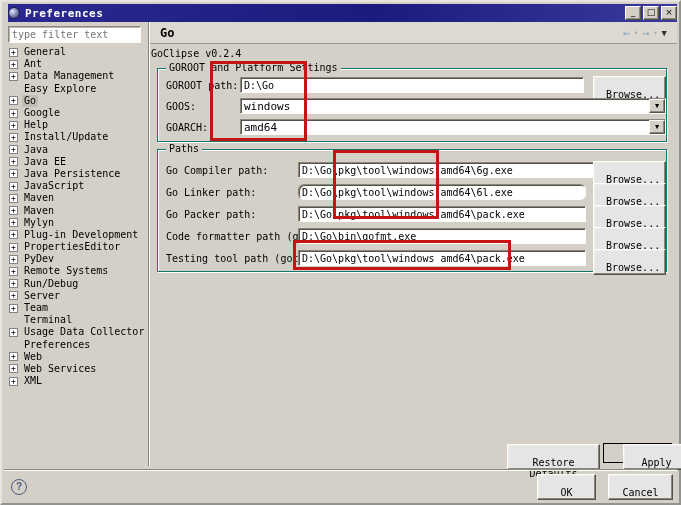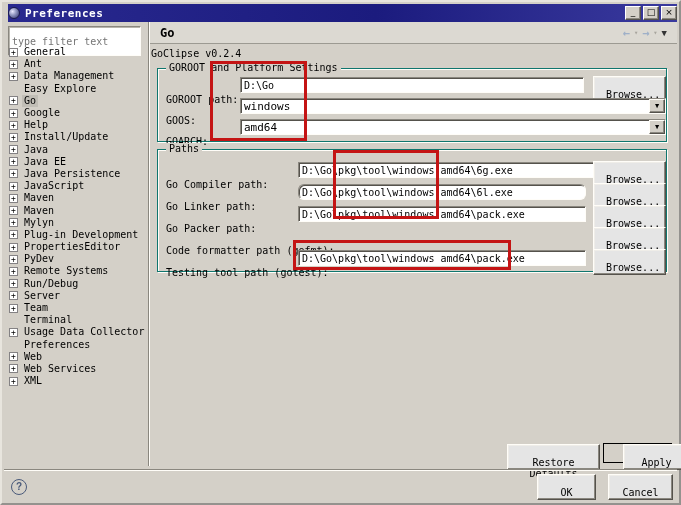--- a/index.html
+++ b/index.html
@@ -27,21 +27,21 @@
   .title-text { color:#fff; font-weight:bold; font-size:11px; letter-spacing:0.5px; flex:1 1 auto; }
   .win-btn {
     width:16px; height:14px; margin-left:2px; flex:0 0 auto;
     background:#d4d0c8; border:1px solid; border-color:#fff #55524c #55524c #fff;
     box-shadow: inset -1px -1px 0 #8a877f;
     font-size:9px; line-height:11px; text-align:center; cursor:pointer; color:#000;
     font-family:"DejaVu Sans", sans-serif;
   }
   
   .filter-input {
-    position:absolute; left:6px; top:24px; width:133px; height:30px;
+    position:absolute; left:6px; top:24px; width:133px; height:17px;
     border:1px solid; border-color:#8a877f #fffdf8 #fffdf8 #8a877f;
     box-shadow: inset 1px 1px 0 #b8b5ad;
     background:#fff; font-family:inherit; font-size:10px; color:#8a877f; padding:1px 3px; outline:none;
   }
   .tree { position:absolute; left:4px; top:44px; width:140px; bottom:40px; overflow:hidden; }
   .tree-row { height:12.2px; display:flex; align-items:center; cursor:default; white-space:nowrap; }
   .expand-box {
     width:9px; height:9px; margin:0 4px 0 3px; flex:0 0 auto;
     border:1px solid #848284; background:#fff;
     font-size:8px; line-height:7px; text-align:center; color:#000;
@@ -69,21 +69,21 @@
     position:absolute; background:transparent;
     border:1px solid #0f766e;
     box-shadow: inset 1px 1px 0 #fffdf8, 1px 1px 0 #fffdf8;
   }
   .groupbox .legend {
     position:absolute; top:-7px; left:8px; background:#d4d0c8; padding:0 3px; line-height:12px;
   }
   .group-platform { left:155px; top:66px; width:510px; height:74px; }
   .group-paths    { left:155px; top:147px; width:510px; height:123px; }
   .form-row { position:relative; height:21px; }
-  .form-label { position:absolute; left:8px; top:19px; white-space:nowrap; }
+  .form-label { position:absolute; left:8px; top:5px; white-space:nowrap; }
   .text-input {
     position:absolute; height:16px; top:2px;
     border:1px solid; border-color:#8a877f #fffdf8 #fffdf8 #8a877f;
     box-shadow: inset 1px 1px 0 #55524c;
     background:#fff; font-family:inherit; font-size:10px; padding:1px 3px; outline:none;
   }
   .btn {
     background:#e5e5e5; border:1px solid; border-color:#fffdf8 #55524c #55524c #fffdf8;
     box-shadow: inset -1px -1px 0 #8a877f, inset 1px 1px 0 #efede8;
     font-family:inherit; font-size:10px; text-align:center; cursor:pointer; padding:12px;
@@ -304,20 +304,21 @@
           <input class="text-input" type="text" value="D:\Go\pkg\tool\windows_amd64\6l.exe" style="left: 140px; width: 288px; border-radius: 6px;">
           <button class="btn browse-btn">Browse...</button>
         </div>
         <div class="form-row" style="height: 22px;">
           <span class="form-label">Go Packer path:</span>
           <input class="text-input" type="text" value="D:\Go\pkg\tool\windows_amd64\pack.exe" style="left: 140px; width: 288px;">
           <button class="btn browse-btn">Browse...</button>
         </div>
         <div class="form-row" style="height: 22px;">
           <span class="form-label">Code formatter path (gofmt):</span>
+          <input class="text-input" type="text" value="D:\Go\bin\gofmt.exe" style="left: 140px; width: 288px;">
           <button class="btn browse-btn">Browse...</button>
         </div>
         <div class="form-row" style="height: 22px;">
           <span class="form-label">Testing tool path (gotest):</span>
           <input class="text-input" type="text" value="D:\Go\pkg\tool\windows_amd64\pack.exe" style="left: 140px; width: 288px;">
           <button class="btn browse-btn">Browse...</button>
         </div>
       </div>
   </div>
 

